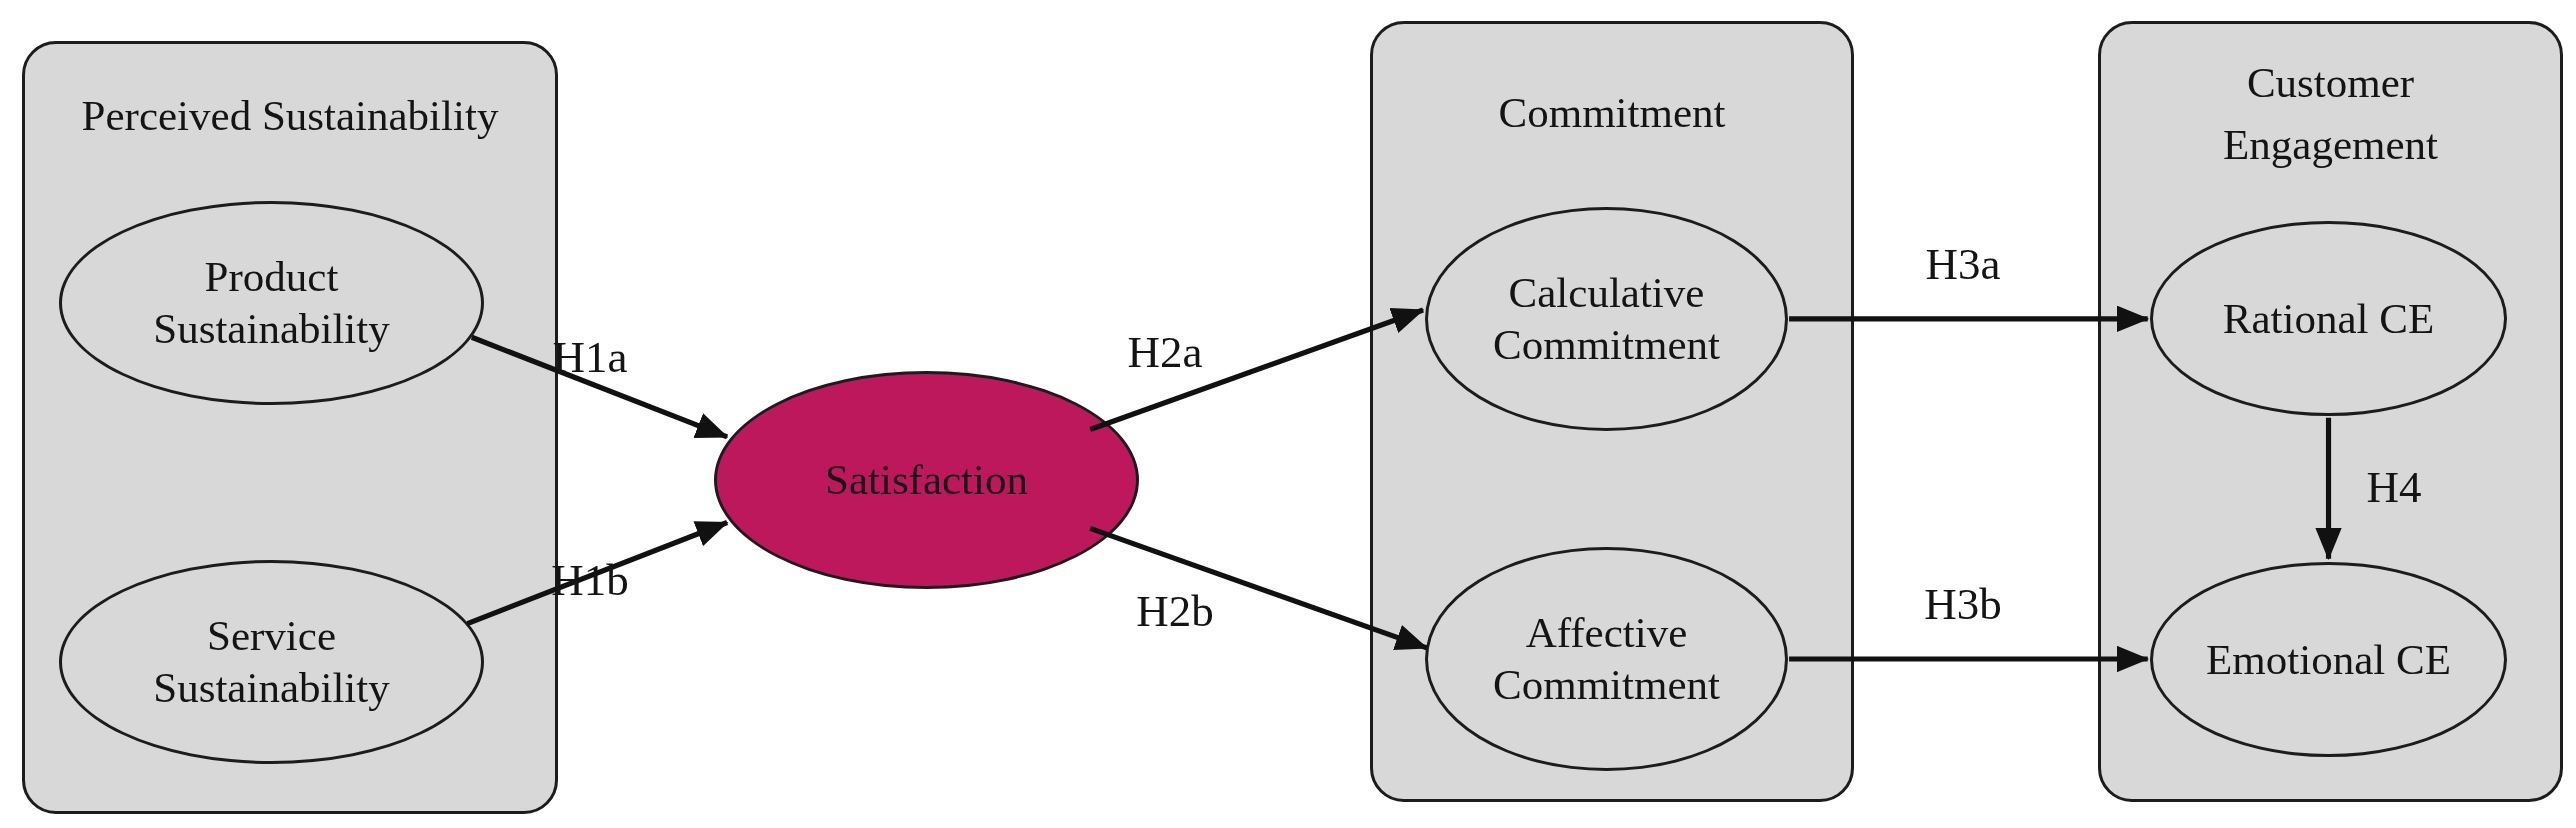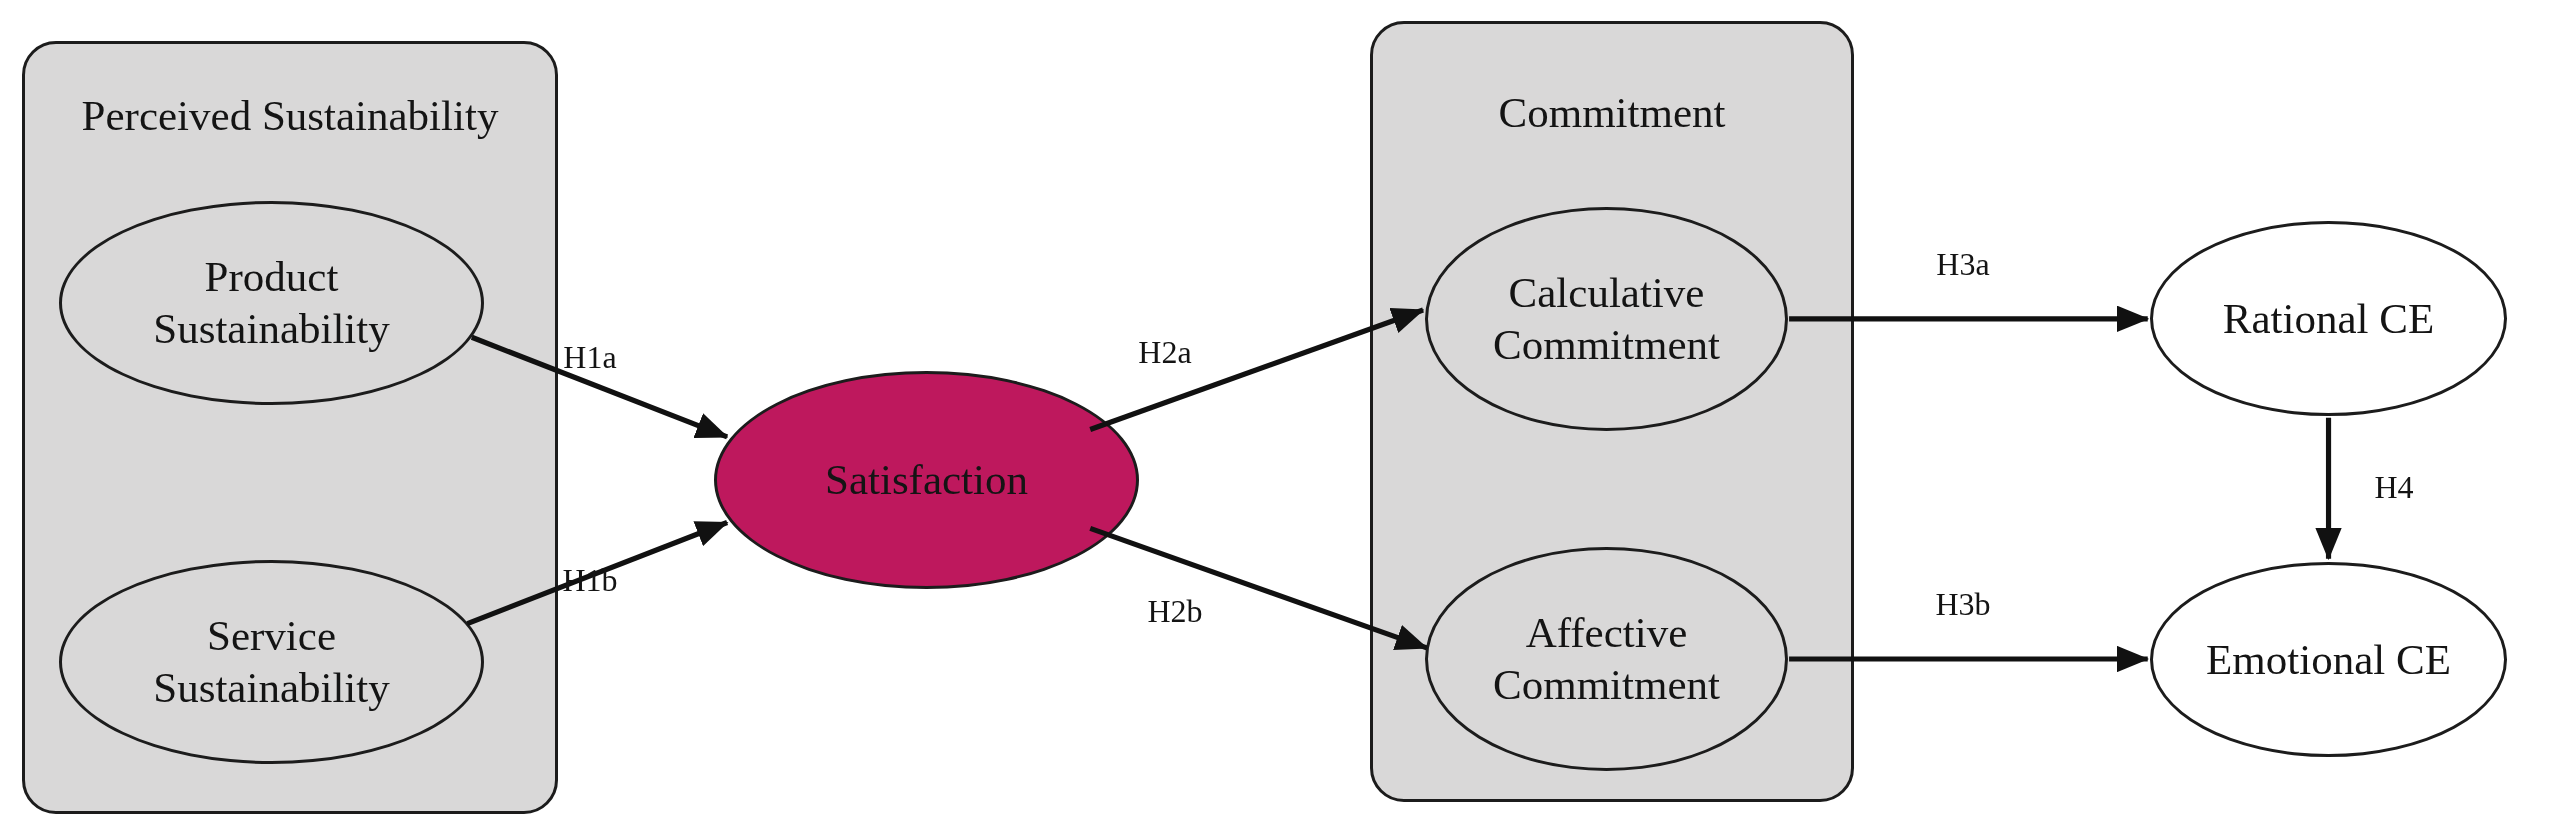--- a/index.html
+++ b/index.html
@@ -47,39 +47,43 @@
     position: absolute;
     left: 0; top: 0;
     width: 2576px; height: 828px;
     z-index: 3;
     pointer-events: none;
   }
   .arrow-layer line { stroke: #111111; stroke-width: 7; }
   .h-label {
     position: absolute;
     transform: translate(-50%, -50%);
-    font-size: 32px;
+    font-size: 45px;
     white-space: nowrap;
     z-index: 4;
     color: #141414;
   }
 </style>
 </head>
 <body>
 
 <div class="canvas">
 
   <div class="group-box" style="left:22px; top:41px; width:536px; height:773px; padding-top:41px;">
     <div class="group-title">Perceived Sustainability</div>
   </div>
 
   <div class="group-box" style="left:1370px; top:20.7px; width:484px; height:781px; padding-top:58px;">
     <div class="group-title">Commitment</div>
   </div>
 
+  <div class="group-box" style="left:2098px; top:20.7px; width:465px; height:781px; padding-top:28px;">
+    <div class="group-title">Customer</div>
+    <div class="group-title">Engagement</div>
+  </div>
 
   <div class="node" style="left:59px; top:201px; width:425px; height:204px;">
     <div>Product</div>
     <div>Sustainability</div>
   </div>
 
   <div class="node" style="left:59px; top:560px; width:425px; height:204px;">
     <div>Service</div>
     <div>Sustainability</div>
   </div>

